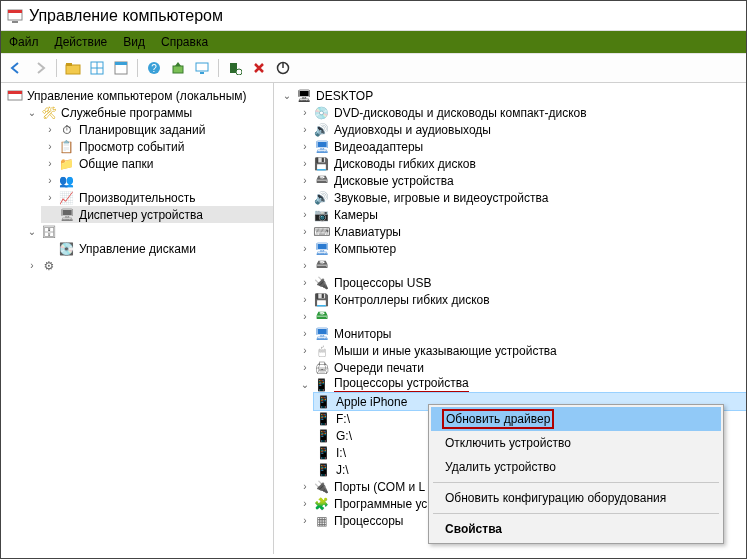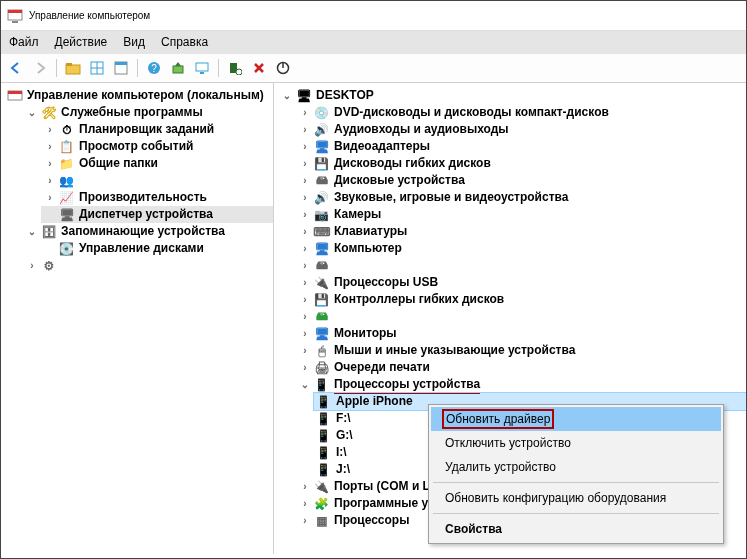--- a/index.html
+++ b/index.html
@@ -16,26 +16,26 @@
   }
   .titlebar {
     height: 30px;
     display: flex;
     align-items: center;
     padding: 0 6px;
     background: #fff;
     border-bottom: 1px solid #ddd;
   }
   .titlebar .icon { margin-right: 6px; }
-  .titlebar-title { font-size: 10px; }
+  .titlebar-title { font-size: 16px; }
   .menubar {
     display: flex;
     gap: 16px;
     padding: 4px 8px;
-    background: #e5e5e5;
+    background: #4d7c0f;
     border-bottom: 1px solid #e5e5e5;
   }
   .menubar span { cursor: default; }
   .toolbar {
     display: flex;
     align-items: center;
     gap: 2px;
     padding: 3px 4px;
     border-bottom: 1px solid #d0d0d0;
     background: #fdfdfd;
@@ -59,25 +59,24 @@
   }
   .right-pane {
     flex: 1;
     padding: 4px 0 4px 4px;
     overflow: hidden;
     position: relative;
   }
   .tree { list-style: none; margin: 0; padding: 0; }
   .tree ul { list-style: none; margin: 0; padding-left: 18px; }
   .node {
-    display: flex; align-items: flex-start;
+    display: flex; align-items: center;
     height: 17px;
     padding: 1px 2px;
     white-space: nowrap;
-    font-weight: bold;
   }
   .exp {
     width: 14px; height: 14px;
     display: inline-flex; align-items: center; justify-content: center;
     font-size: 10px; color: #666;
     margin-right: 2px;
   }
   .ico {
     width: 16px; height: 16px;
     display: inline-flex; align-items: center; justify-content: center;
@@ -282,21 +281,20 @@
                     <span class="ico c-gray">🖥</span>
                     <span class="node-label">Диспетчер устройства</span>
                   </div>
                 </li>
             </ul>
           </li>
           <li>
             <div class="node">
               <span class="exp">⌄</span>
               <span class="ico c-gray">🗄</span>
-              <span class="node-label">Запоминающие устройства</span>
             </div>
             <ul>
               <li>
                   <div class="node">
                     <span class="exp">&nbsp;</span>
                     <span class="ico c-gray">💽</span>
                     <span class="node-label">Управление дисками</span>
                   </div>
                 </li>
             </ul>

